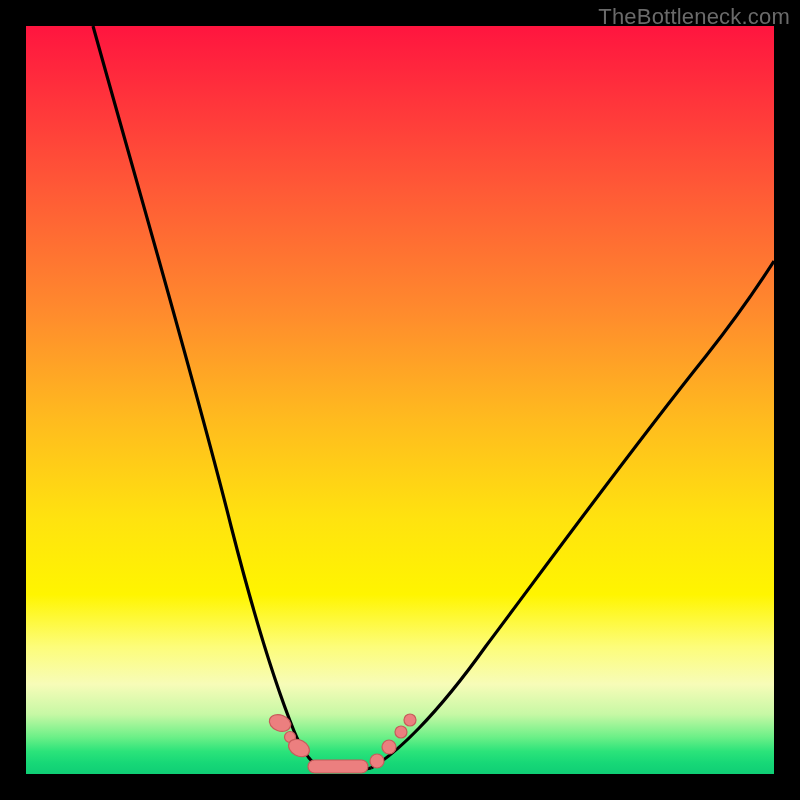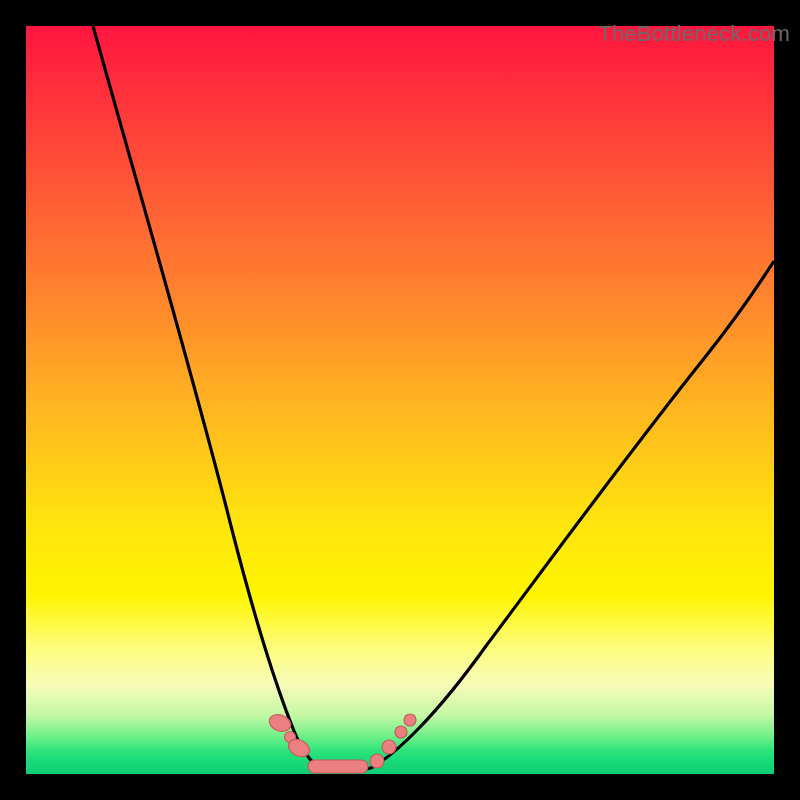--- a/index.html
+++ b/index.html
@@ -48,21 +48,20 @@
     width: 748px;
     height: 748px;
   }
   .watermark {
     position: absolute;
     top: 4px;
     right: 10px;
     color: #6a6a6a;
     font-size: 22px;
     letter-spacing: 0.2px;
-    margin-top: 17px;
   }
   .pinkdot {
     fill: #ec7f7f;
     stroke: #c75b5b;
     stroke-width: 1.2;
   }
   .pinkpill {
     fill: #ec7f7f;
     stroke: #c75b5b;
     stroke-width: 1.2;

